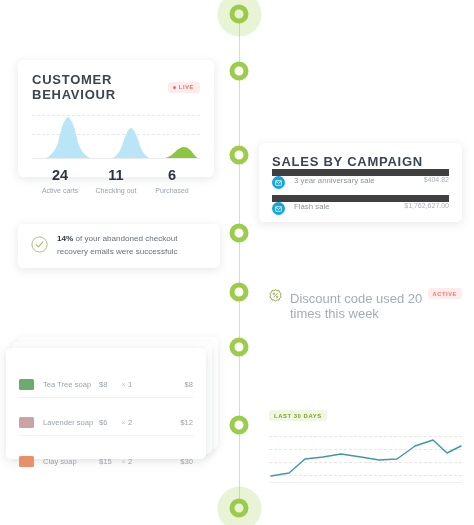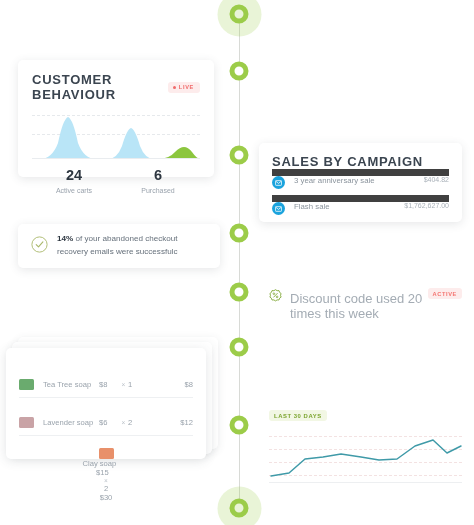--- a/index.html
+++ b/index.html
@@ -125,21 +125,21 @@
   #card-order {
     position: absolute; left: 0; top: 11px; width: 200px; height: 111px;
     background: #fff; border-radius: 5px;
     box-shadow: 0 2px 11px rgba(60,70,80,0.14);
     padding: 12px 13px 0;
   }
   .order-row {
     display: flex; align-items: center;
     height: 26px; border-bottom: 1px solid #eef0f2; margin-top: 12px;
   }
-  .order-row:last-child { border-bottom: none; flex-direction: column; }
+  .order-row:last-child { border-bottom: none; }
   .swatch { width: 15px; height: 11px; border-radius: 1.5px; flex: 0 0 auto; }
   .item-name { font-size: 7.6px; color: #9aa3ac; margin-left: 9px; width: 56px; }
   .item-price { font-size: 7.6px; color: #9aa3ac; width: 20px; text-align: left; }
   .item-x { font-size: 6.5px; color: #bcc3ca; width: 9px; text-align: center; }
   .item-qty { font-size: 7.6px; color: #9aa3ac; flex: 1; }
   .item-total { font-size: 7.6px; color: #9aa3ac; text-align: right; }
   #order-title { margin-bottom: 5px; }
 
   
   #block-returning { position: absolute; left: 269px; top: 410px; width: 193px; }
@@ -186,20 +186,24 @@
       <path d="M76 46 Q85 46 90 33 Q95 16 99 15 Q103 16 108 33 Q113 46 122 46 Z" fill="#b9e5f7"></path>
       <path d="M126 46 Q137 46 143 39 Q148 34 152 34 Q156 34 160 39 Q165 46 168 46 Z" fill="#8cc63f"></path>
     </svg>
     <div id="behaviour-axis"></div>
   </div>
 
   <div id="behaviour-stats">
     <div class="stat">
       <div class="stat-value">24</div>
       <div class="stat-label">Active carts</div>
+    </div>
+    <div class="stat">
+      <div class="stat-value">11</div>
+      <div class="stat-label">Checking out</div>
     </div>
     <div class="stat">
       <div class="stat-value">6</div>
       <div class="stat-label">Purchased</div>
     </div>
   </div>
 </div>
 
 <div class="card" id="card-checkout">
   <span id="check-icon">

